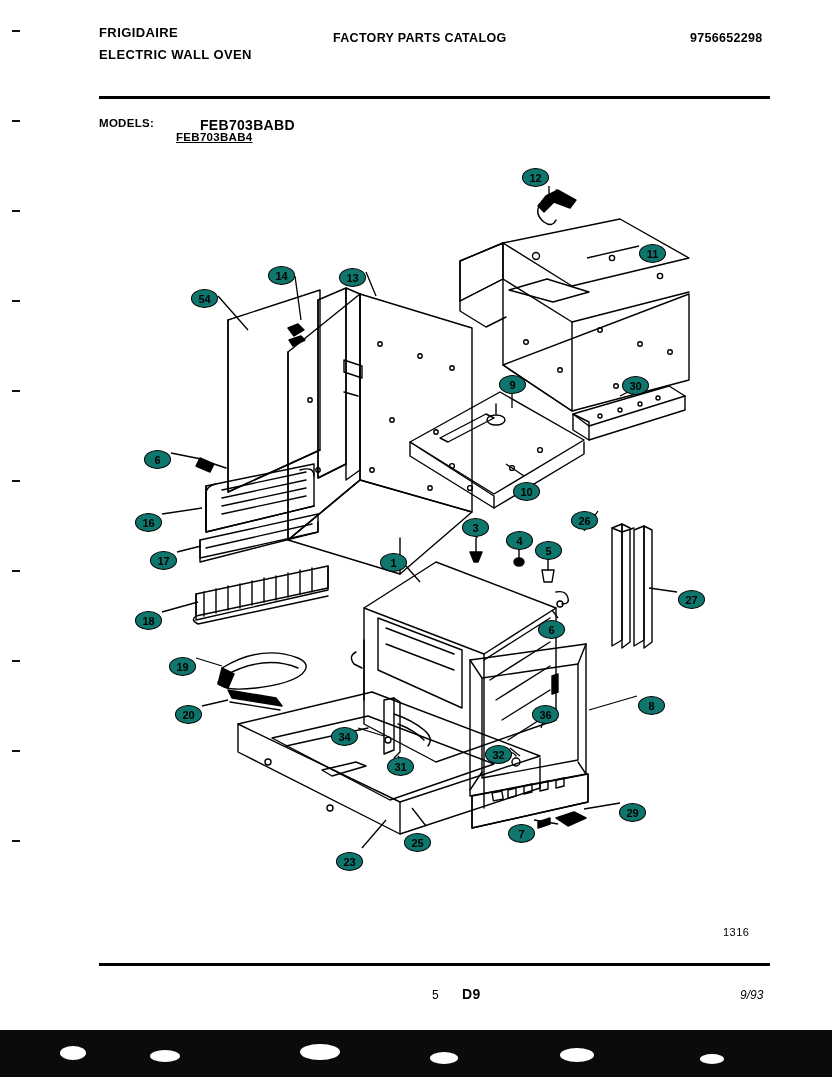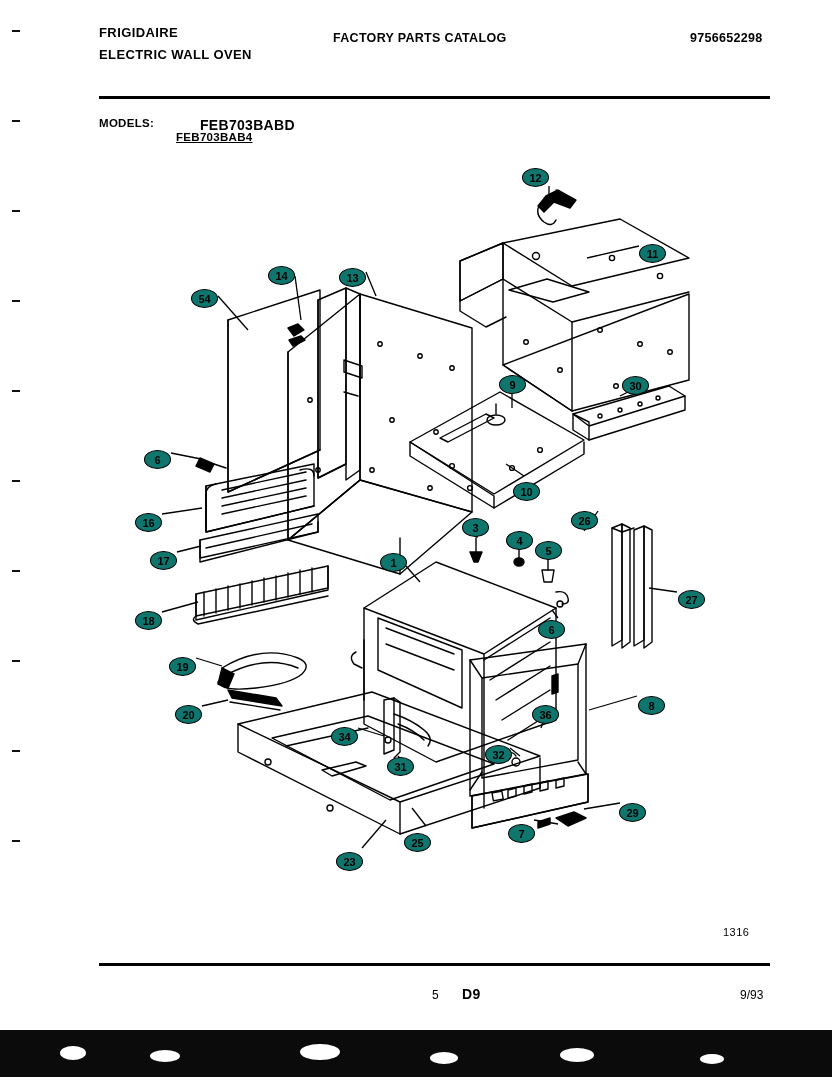--- a/index.html
+++ b/index.html
@@ -22,21 +22,21 @@
   .rule-top{position:absolute;left:99px;top:96px;width:671px;height:3px;background:#000;}
   .rule-bottom{position:absolute;left:99px;top:963px;width:671px;height:3px;background:#000;}
 
   .models-label{position:absolute;left:99px;top:117px;font-size:11.5px;font-weight:bold;letter-spacing:.3px;}
   .model1{position:absolute;left:176px;top:117px;font-size:14px;font-weight:bold;letter-spacing:.3px;margin-left:24px;}
   .model2{position:absolute;left:176px;top:131px;font-size:11.5px;font-weight:bold;letter-spacing:.3px;text-decoration:underline;}
 
   .fignum{position:absolute;left:723px;top:926px;font-size:11px;letter-spacing:.5px;}
   .pg-num{position:absolute;left:432px;top:988px;font-size:12px;}
   .pg-code{position:absolute;left:462px;top:986px;font-size:14px;font-weight:bold;letter-spacing:.5px;}
-  .pg-date{position:absolute;left:740px;top:988px;font-size:12px;}
+  .pg-date{position:absolute;left:740px;top:988px;font-size:12px;font-style:italic;}
 
   
   .diagram{position:absolute;left:0;top:0;width:832px;height:1077px;}
 
   
   .callout{position:absolute;width:27px;height:19px;border:1.6px solid #000;border-radius:50%;
            font-size:11px;font-weight:bold;display:flex;align-items:center;justify-content:center;
            background:#0f766e;box-sizing:border-box;}
 </style>
 </head>

